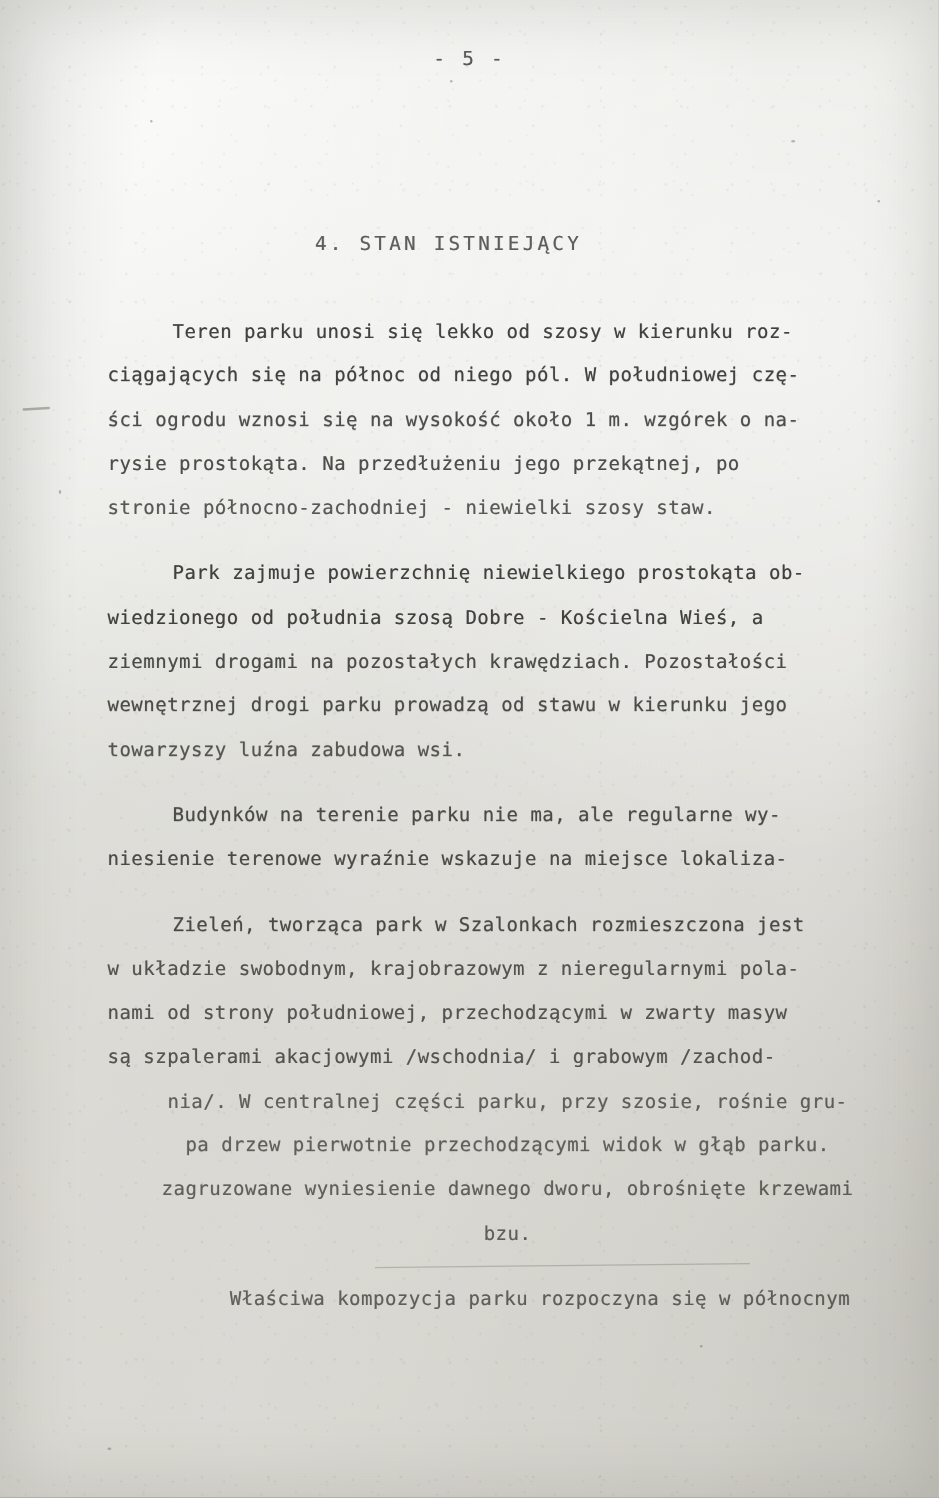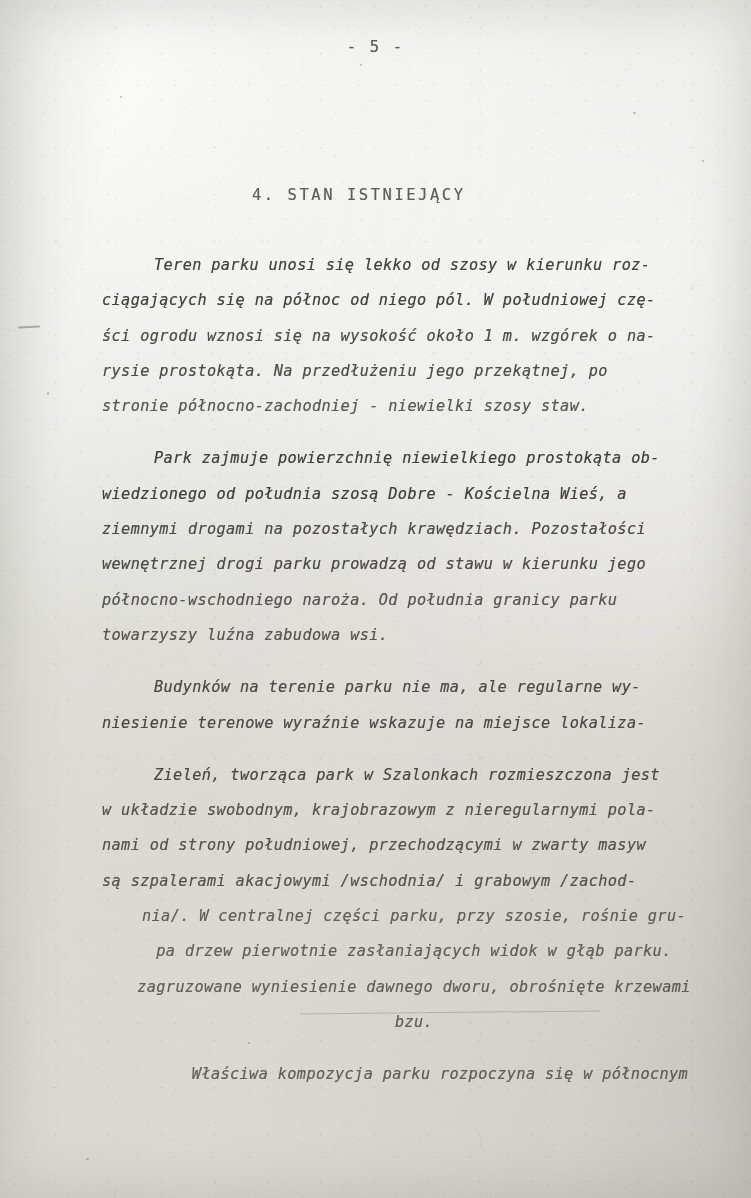--- a/index.html
+++ b/index.html
@@ -105,22 +105,21 @@
   }
 
   .body-block {
     position: absolute;
     left: 86px;
     top: 248px;
     width: 640px;
   }
 
   .para {
-    margin: 0 0 17px 16px;
-    font-style: italic;
+    margin: 0 0 17px 0;
   }
 
   .line {
     display: block;
     height: 35.3px;
     line-height: 35.3px;
   }
 
   .indent { padding-left: 52px; }
 
@@ -181,36 +180,35 @@
         <span class="line typed ink-2">ści ogrodu wznosi się na wysokość około 1 m. wzgórek o na-</span>
         <span class="line typed ink-2">rysie prostokąta. Na przedłużeniu jego przekątnej, po</span>
         <span class="line typed ink-3">stronie północno-zachodniej - niewielki szosy staw.</span>
       </p>
 
       <p class="para">
         <span class="line typed indent ink-1">Park zajmuje powierzchnię niewielkiego prostokąta ob-</span>
         <span class="line typed ink-1">wiedzionego od południa szosą Dobre - Kościelna Wieś, a</span>
         <span class="line typed ink-2">ziemnymi drogami na pozostałych krawędziach. Pozostałości</span>
         <span class="line typed ink-2">wewnętrznej drogi parku prowadzą od stawu w kierunku jego</span>
-        <span class="line typed ink-3">północno-wschodniego naroża. Od południa granicy parku</span>
         <span class="line typed ink-3">towarzyszy luźna zabudowa wsi.</span>
       </p>
 
       <p class="para">
         <span class="line typed indent ink-2">Budynków na terenie parku nie ma, ale regularne wy-</span>
         <span class="line typed ink-2">niesienie terenowe wyraźnie wskazuje na miejsce lokaliza-</span>
       </p>
 
       <p class="para">
         <span class="line typed indent ink-2">Zieleń, tworząca park w Szalonkach rozmieszczona jest</span>
         <span class="line typed ink-3">w układzie swobodnym, krajobrazowym z nieregularnymi pola-</span>
         <span class="line typed ink-3">nami od strony południowej, przechodzącymi w zwarty masyw</span>
         <span class="line typed ink-3">są szpalerami akacjowymi /wschodnia/ i grabowym /zachod-</span>
         <span class="line typed ink-4">nia/. W centralnej części parku, przy szosie, rośnie gru-</span>
-        <span class="line typed ink-4">pa drzew pierwotnie zasłaniających widok w głąb parku.</span>
+        <span class="line typed ink-4">pa drzew pierwotnie przechodzącymi widok w głąb parku.</span>
         <span class="line typed ink-4">zagruzowane wyniesienie dawnego dworu, obrośnięte krzewami</span>
         <span class="line typed ink-4">bzu.</span>
       </p>
 
       <p class="para">
         <span class="line typed indent ink-4">Właściwa kompozycja parku rozpoczyna się w północnym</span>
 
       </p>
 
     </div>

